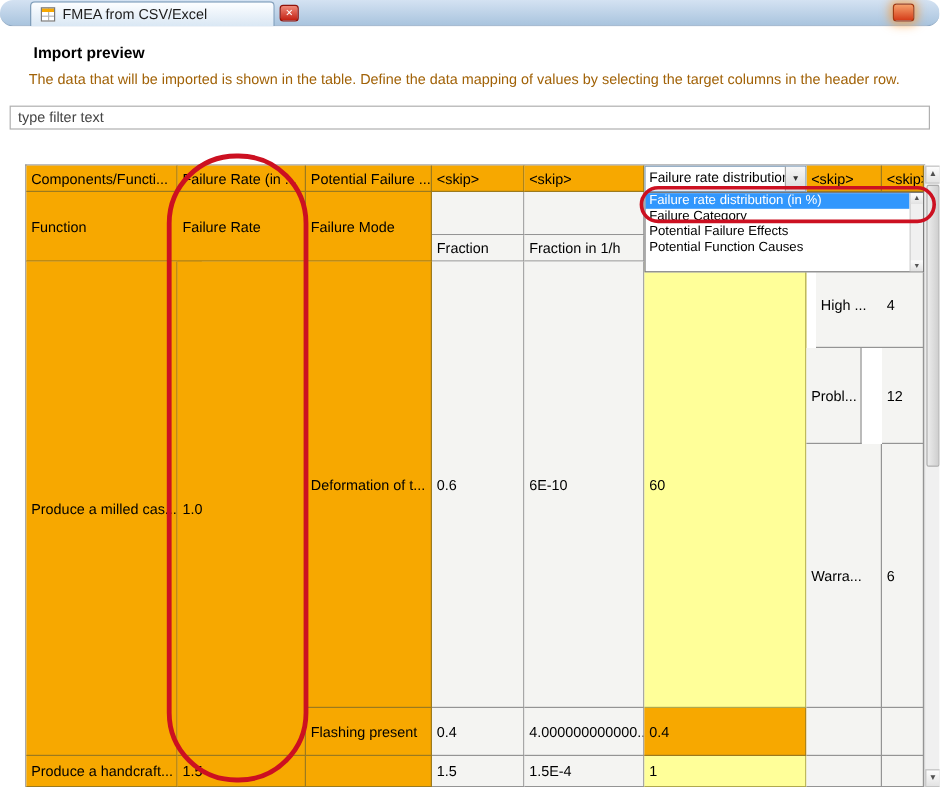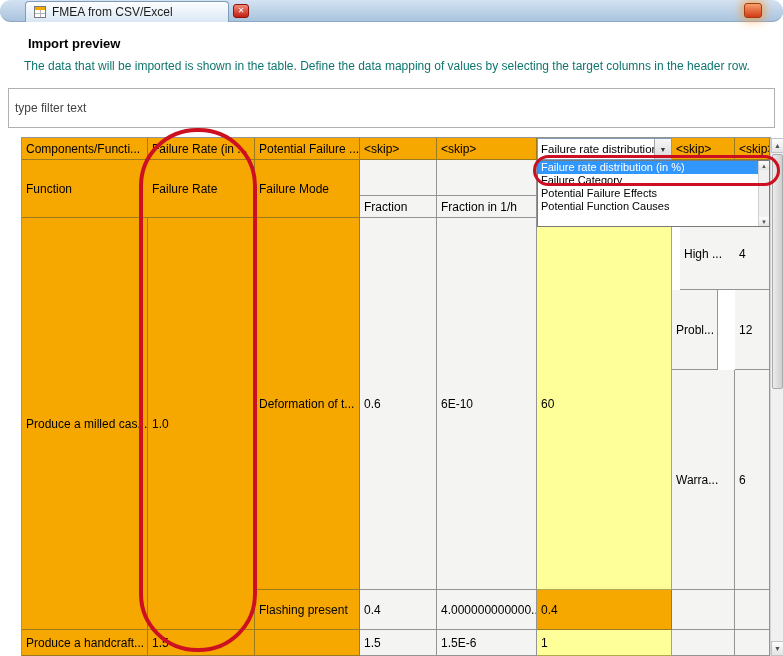--- a/index.html
+++ b/index.html
@@ -37,24 +37,24 @@
     color:#fff; font-size:8px; line-height:12px; text-align:center; cursor:default;
   }
   .bg-close {
     position:absolute; left:744px; top:3px; width:18px; height:15px;
     background:linear-gradient(#f6a06a,#d43b18); border:1px solid #a33b10; border-radius:3px;
     box-shadow:0 0 8px 3px rgba(255,150,40,.65);
   }
 
   
   .page-title { position:absolute; left:16px; top:36px; font-size:13px; font-weight:bold;margin-left:12px; }
-  .page-desc  { position:absolute; left:24px; top:59px; font-size:12px; color:#0f766e; white-space:nowrap; }
+  .page-desc  { position:absolute; left:24px; top:59px; font-size:12px; color:#a16207; white-space:nowrap; }
 
   .filter {
-    position:absolute; left:8px; top:88px; width:767px; height:40px;
+    position:absolute; left:8px; top:88px; width:767px; height:20px;
     border:1px solid #b0b0b0; background:#fff; padding:0 6px;
     font-family:"Liberation Sans", sans-serif; font-size:12px; color:#333;
   }
   .filter::placeholder { color:#444; opacity:1; }
 
   
   .table-frame {
     position:absolute; left:21px; top:137px; width:750px; height:519px;
     border-left:1px solid #949494; border-top:1px solid #949494; pointer-events:none;
   }
@@ -176,21 +176,21 @@
 <div class="cell white" style="left:360px;top:590px;width:77px;height:40px">0.4</div>
 <div class="cell white" style="left:437px;top:590px;width:100px;height:40px">4.000000000000...</div>
 <div class="cell orange" style="left:537px;top:590px;width:135px;height:40px">0.4</div>
 <div class="cell white" style="left:672px;top:590px;width:63px;height:40px"></div>
 <div class="cell white" style="left:735px;top:590px;width:35px;height:40px"></div>
 
 <div class="cell orange" style="left:22px;top:630px;width:126px;height:26px">Produce a handcraft...</div>
 <div class="cell orange" style="left:148px;top:630px;width:107px;height:26px">1.5</div>
 <div class="cell orange" style="left:255px;top:630px;width:105px;height:26px"></div>
 <div class="cell white" style="left:360px;top:630px;width:77px;height:26px">1.5</div>
-<div class="cell white" style="left:437px;top:630px;width:100px;height:26px">1.5E-6</div>
+<div class="cell white" style="left:437px;top:630px;width:100px;height:26px">1.5E-4</div>
 <div class="cell yellow" style="left:537px;top:630px;width:135px;height:26px">1</div>
 <div class="cell white" style="left:672px;top:630px;width:63px;height:26px"></div>
 <div class="cell white" style="left:735px;top:630px;width:35px;height:26px"></div>
 
 <div class="combo">
   <span class="combo-text">Failure rate distribution</span>
   <span class="combo-btn">
     <span>▼</span>
   </span>
 </div>

